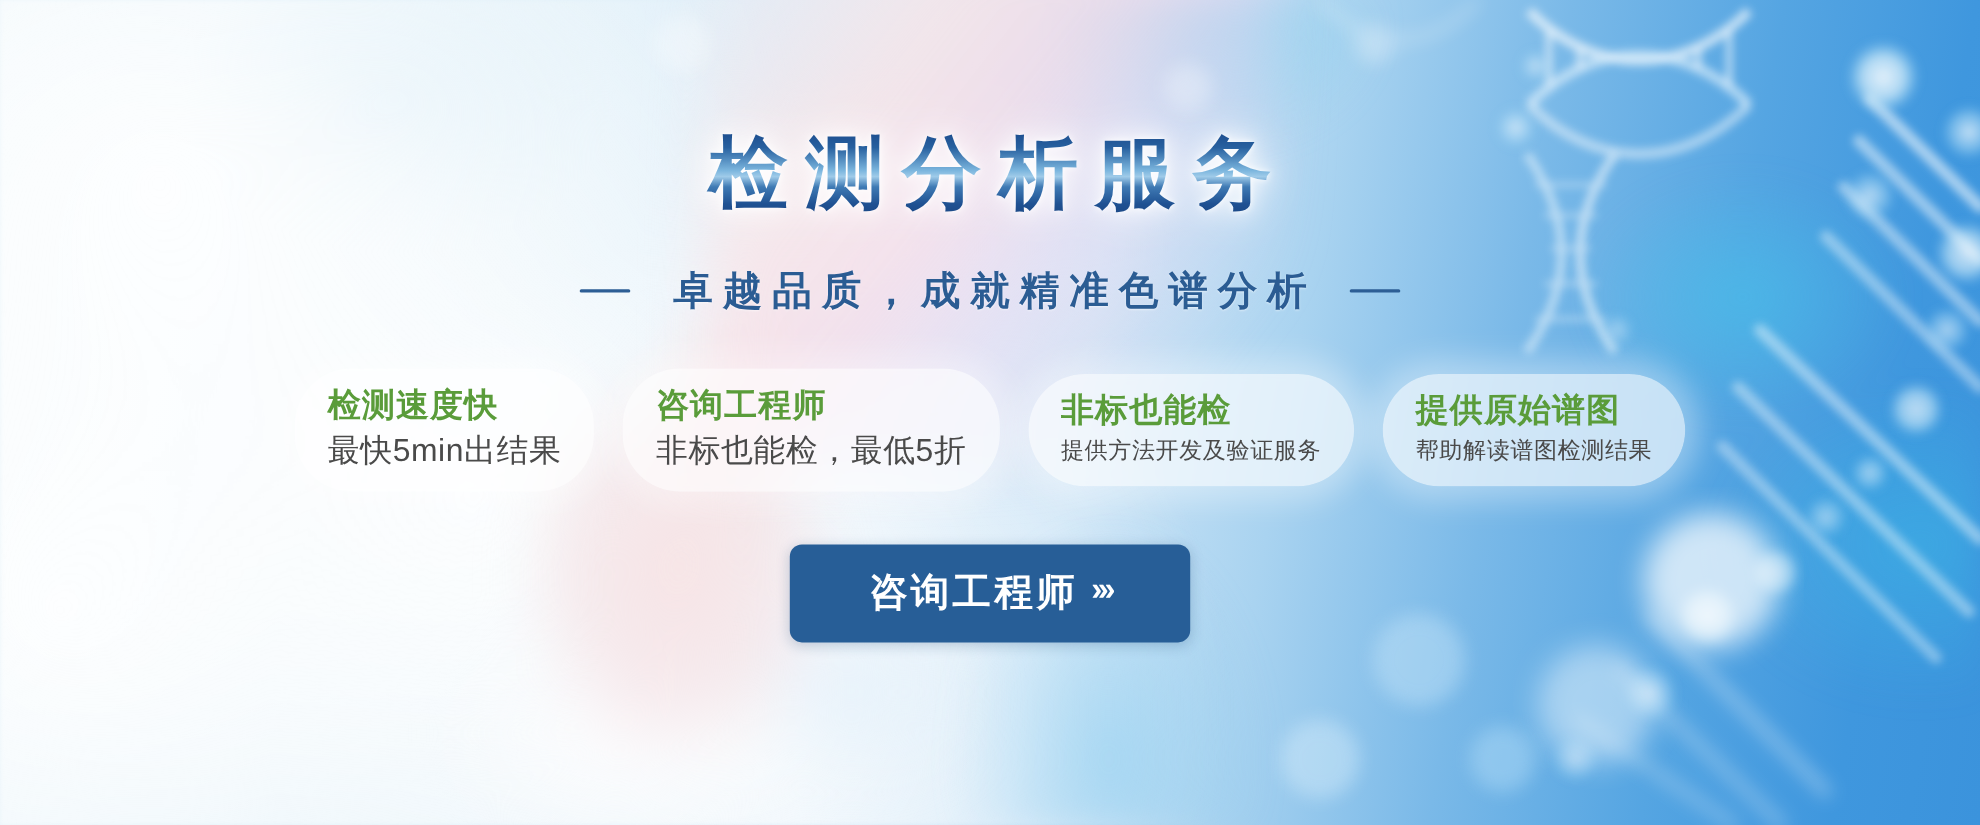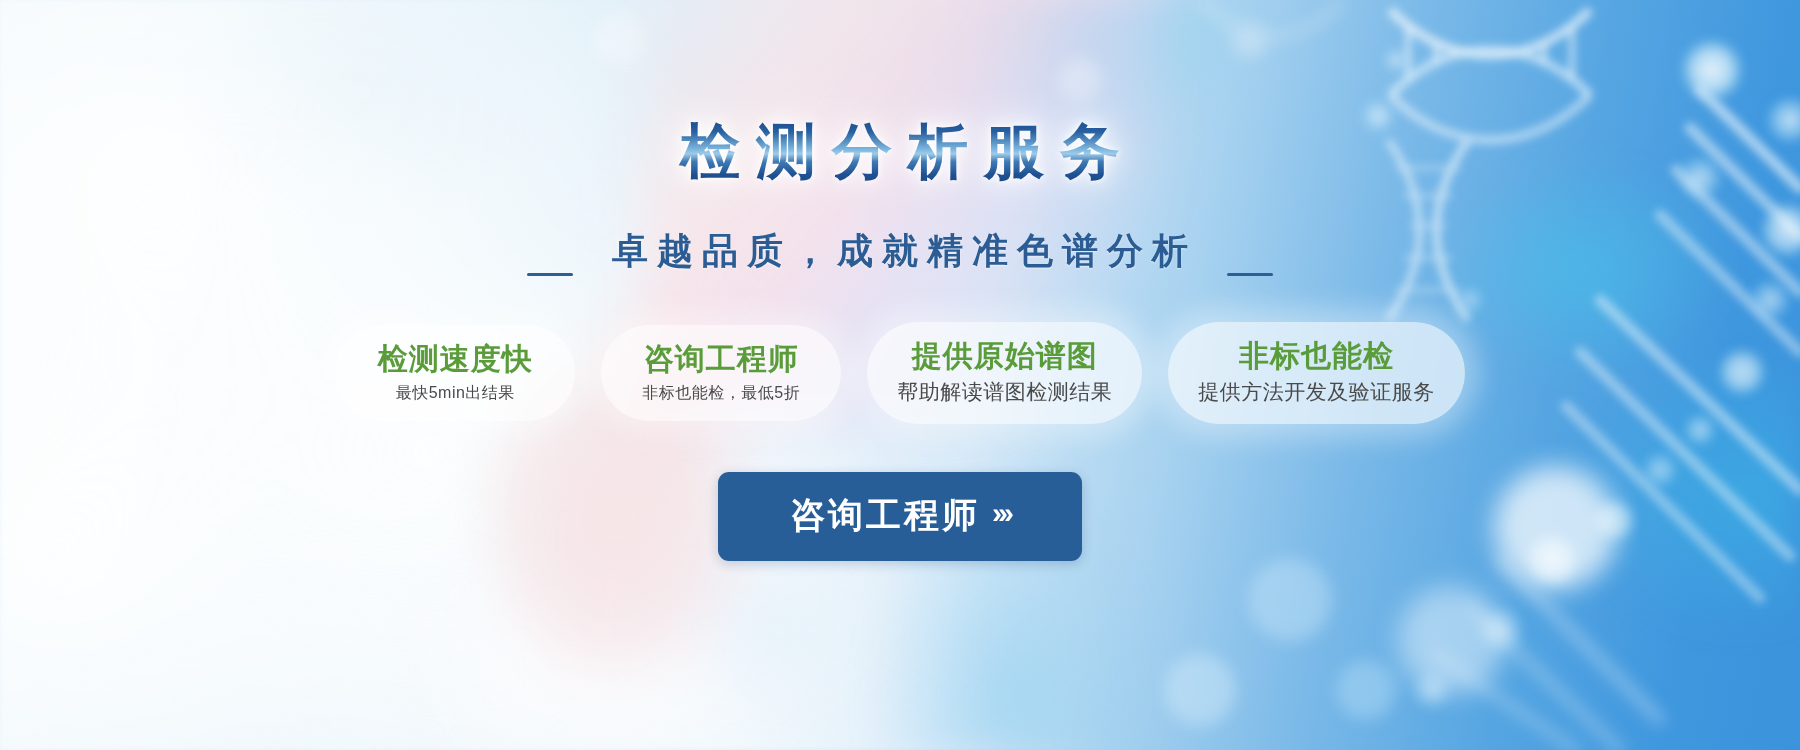--- a/index.html
+++ b/index.html
@@ -93,21 +93,21 @@
 
   
   .content {
     position:absolute; inset:0;
     display:flex; flex-direction:column; align-items:center;
   }
 
   
   .title-wrap { margin-top:120px; position:relative; }
   .title {
-    font-size:60px;
+    font-size:72px;
     font-weight:bold;
     letter-spacing:16px;
     text-indent:16px;
     line-height:1.08;
     background:linear-gradient(180deg,
         #1d4d8e 0%,
         #27609f 18%,
         #7cb6de 45%,
         #9fcbe9 52%,
         #3f7ab4 64%,
@@ -133,21 +133,21 @@
     color:#ffffff;
     -webkit-text-stroke:7px #ffffff;
     filter:blur(3px);
     z-index:-1;
     white-space:nowrap;
   }
 
   
   .subtitle-row {
     margin-top:42px;
-    display:flex; align-items:flex-end; gap:30px;
+    display:flex; align-items:center; gap:30px;
   }
   .sub-dash {
     width:46px; height:3px;
     background:#2d5e95;
     border-radius:2px;
   }
   .subtitle {
     font-size:36px;
     font-weight:bold;
     color:#2b5c93;
@@ -160,41 +160,41 @@
   
   .pills {
     margin-top:46px;
     display:flex; align-items:center; gap:26px;
   }
   .pill {
     background:rgba(255,255,255,.66);
     border-radius:52px;
     padding:16px 30px 18px;
     min-width:240px;
-    text-align:center;
+    text-align:left;
     backdrop-filter:blur(3px);
     box-shadow:0 0 26px 14px rgba(255,255,255,.34);
   }
   .pill-title {
     font-size:30px;
     font-weight:bold;
     color:#5a9c3a;
     letter-spacing:1px;
     line-height:1.22;
     white-space:nowrap;
   }
   .pill-sub {
     margin-top:5px;
     font-size:21px;
     color:#4a4a4a;
     letter-spacing:.5px;
     line-height:1.25;
     white-space:nowrap;
   }
-  .pill-1 .pill-sub, .pill-2 .pill-sub { font-size:16px; }
+  .pill-1 .pill-sub, .pill-2 .pill-sub { font-size:29px; }
 
   
   .cta-wrap { margin-top:48px; }
   .cta {
     display:inline-flex; align-items:center; justify-content:flex-start;
     gap:12px;
     background:#275e97;
     color:#ffffff;
     font-size:35px;
     font-weight:bold;
@@ -348,27 +348,27 @@
 
     <div class="pills">
       <div class="pill pill-1">
         <div class="pill-title">检测速度快</div>
         <div class="pill-sub">最快5min出结果</div>
       </div>
       <div class="pill pill-2">
         <div class="pill-title">咨询工程师</div>
         <div class="pill-sub">非标也能检，最低5折</div>
       </div>
+      <div class="pill pill-3">
+        <div class="pill-title">非标也能检</div>
+        <div class="pill-sub">提供方法开发及验证服务</div>
+      </div>
       <div class="pill pill-4">
         <div class="pill-title">提供原始谱图</div>
         <div class="pill-sub">帮助解读谱图检测结果</div>
-      </div>
-      <div class="pill pill-3">
-        <div class="pill-title">非标也能检</div>
-        <div class="pill-sub">提供方法开发及验证服务</div>
       </div>
     </div>
 
     <div class="cta-wrap">
       <button class="cta">
         <span>咨询工程师</span>
         <span class="cta-arrows">›››</span>
       </button>
     </div>
 

